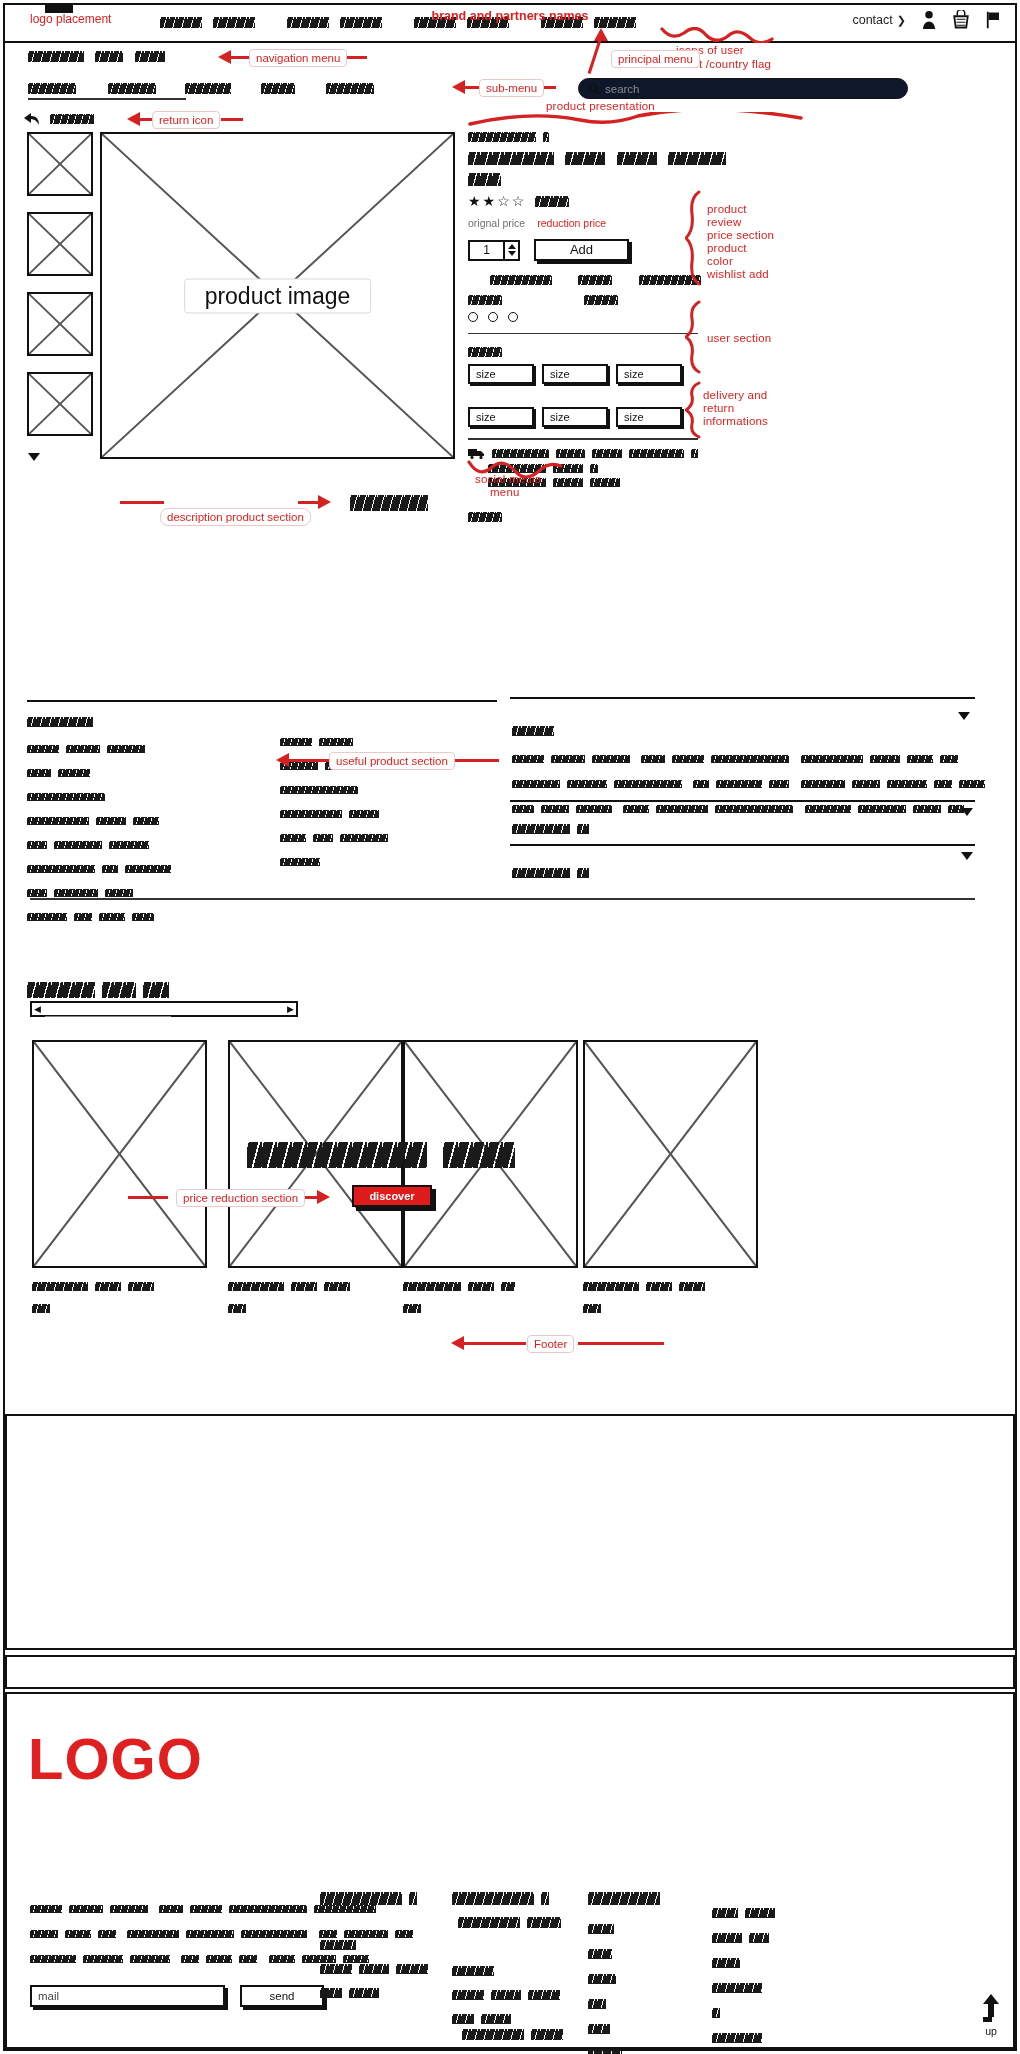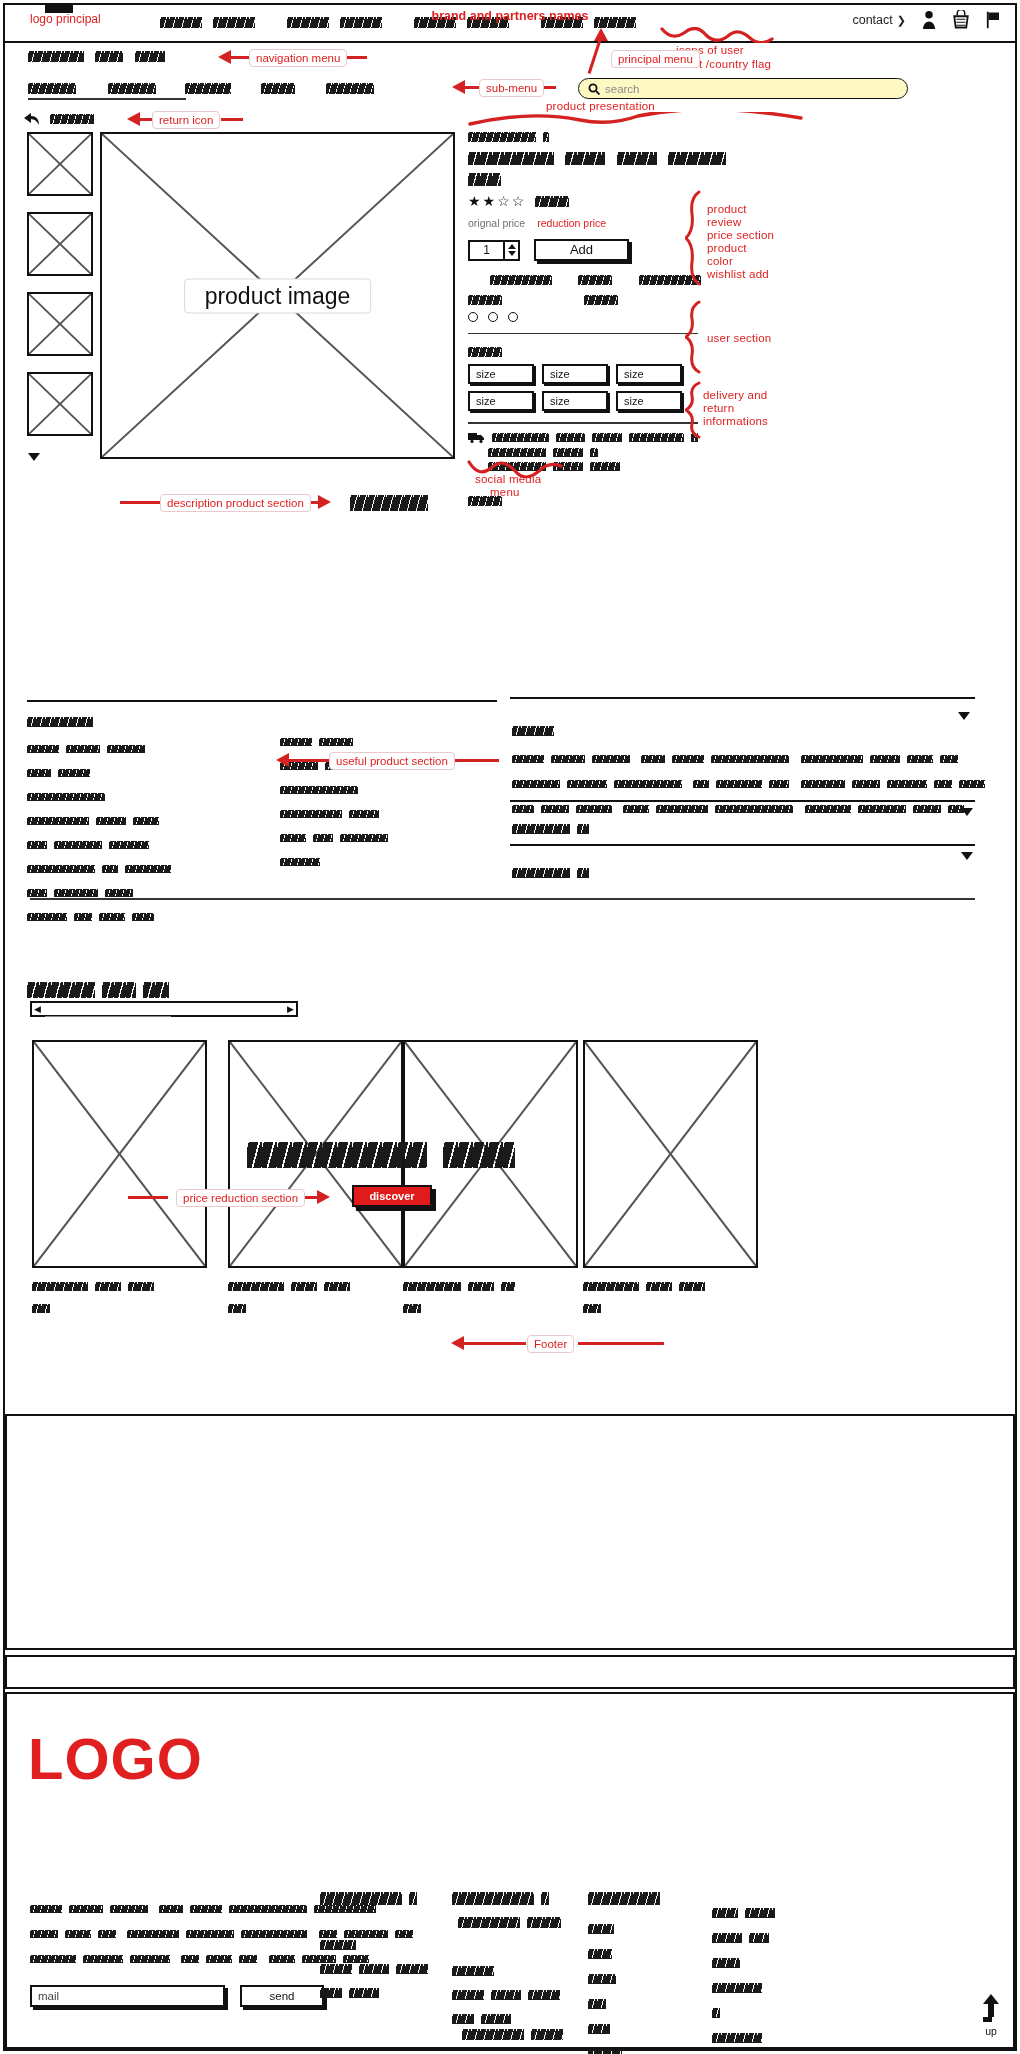--- a/index.html
+++ b/index.html
@@ -60,21 +60,21 @@
   #logo-placement { position:absolute; left:30px; top:12px; color:#e02020; font-size:12px; }
   #principal-menu { position:absolute; left:160px; top:14px; }
   #header-right { position:absolute; right:18px; top:10px; display:flex; align-items:center; gap:14px; }
   #contact-link { font-size:12.5px; color:#222; display:flex; align-items:center; gap:4px;}
   .hicon { width:18px; height:20px; display:block; }
 
   
   #search-box {
     position:absolute; left:578px; top:78px; width:330px; height:21px;
     border:1.6px solid #111; border-radius:11px; display:flex; align-items:center; gap:5px;
-    padding:0 9px; background:#fef9c3;
+    padding:0 9px; background:#0f172a;
   }
   #search-placeholder { font-size:11.5px; color:#8b8b8b; }
 
   
   #nav-menu { position:absolute; left:28px; top:48px; }
   #sub-menu { position:absolute; left:28px; top:80px; }
   #subnav-underline { position:absolute; left:28px; top:98px; width:158px; height:1.5px; background:#333; }
   .hr-head { position:absolute; left:5px; top:41px; width:1010px; height:1.5px; background:#111; }
 
   
@@ -113,21 +113,21 @@
   #qty-arrows { width:15px; border-left:2px solid #111; display:flex; flex-direction:column; align-items:center; justify-content:center; line-height:0; }
   #add-button {
     width:95px; height:22px; border:2px solid #111; background:#fff;
     box-shadow:3px 3px 0 #111; font-size:13px; text-align:center; line-height:18px;
   }
   #color-words { margin-bottom:5px; }
   #color-dots { display:flex; gap:10px; }
   .dot { width:10px; height:10px; border:1.4px solid #111; border-radius:50%; }
   .divider { height:1.4px; background:#333; margin:11px 0 9px 0; }
   #size-label { margin-bottom:5px; }
-  .size-grid { display:grid; grid-template-columns:repeat(3,66px); gap:7px 8px; }
+  .size-grid { display:grid; grid-template-columns:repeat(3,66px); gap:23px 8px; }
   .size-box {
     height:20px; border:2px solid #111; background:#fff;
     box-shadow:2px 2px 0 #111; font-size:11px; color:#111;
     padding-left:6px; line-height:16px;
   }
   #delivery-block { margin-top:3px; }
   .del-line { display:flex; align-items:center; gap:7px; margin-bottom:5px; }
   #social-block { margin-top:20px; }
 
   
@@ -190,21 +190,21 @@
   #up-label { font-size:10.5px; color:#111; margin-top:2px; }
 </style>
 </head>
 <body>
 
 <div class="outer-frame" style="left:3px;top:3px;width:1014px;height:2048px;"></div>
 
 <div id="header"></div>
 <div class="hr-head"></div>
 
-<div id="logo-placement">logo principal</div>
+<div id="logo-placement">logo placement</div>
 
 <div id="principal-menu" class="sqline">
   <span class="sq h11 bold" style="width:42px"></span>
   <span class="sq h11 bold" style="width:42px"></span>
   <span class="sq h11 bold" style="width:42px;margin-left:20px"></span>
   <span class="sq h11 bold" style="width:42px"></span>
   <span class="sq h11 bold" style="width:42px;margin-left:20px"></span>
   <span class="sq h11 bold" style="width:42px"></span>
   <span class="sq h11 bold" style="width:42px;margin-left:20px"></span>
   <span class="sq h11 bold" style="width:42px"></span>
@@ -454,21 +454,21 @@
 <div class="ann" style="left:703px;top:402px;">return</div>
 <div class="ann" style="left:703px;top:415px;">informations</div>
 
 <svg style="position:absolute;left:466px;top:458px;width:112px;height:20px;">
   <path d="M3 4 q10 16 22 6 q12 -11 24 3 q10 12 24 0 q10 -10 22 -5" fill="none" stroke="#d42121" stroke-width="3.2" stroke-linecap="round"></path>
 </svg>
 <div class="ann" style="left:475px;top:473px;">social media</div>
 <div class="ann" style="left:490px;top:486px;">menu</div>
 
 <div class="ann-line" style="left:120px;top:501px;width:44px;"></div>
-<div class="ann-box" style="left:160px;top:494px;">description product section</div>
+<div class="ann-box" style="left:160px;top:508px;border-radius:8px;">description product section</div>
 <div class="ann-line" style="left:298px;top:501px;width:24px;"></div>
 <div class="arrow-r" style="left:318px;top:495px;"></div>
 <div class="sqline" style="position:absolute;left:350px;top:494px;">
   <span class="sq h16 bold" style="width:78px"></span>
 </div>
 
 <div id="desc-left-rule"></div>
 <div id="desc-right-rule"></div>
 
 <div id="desc-left">

